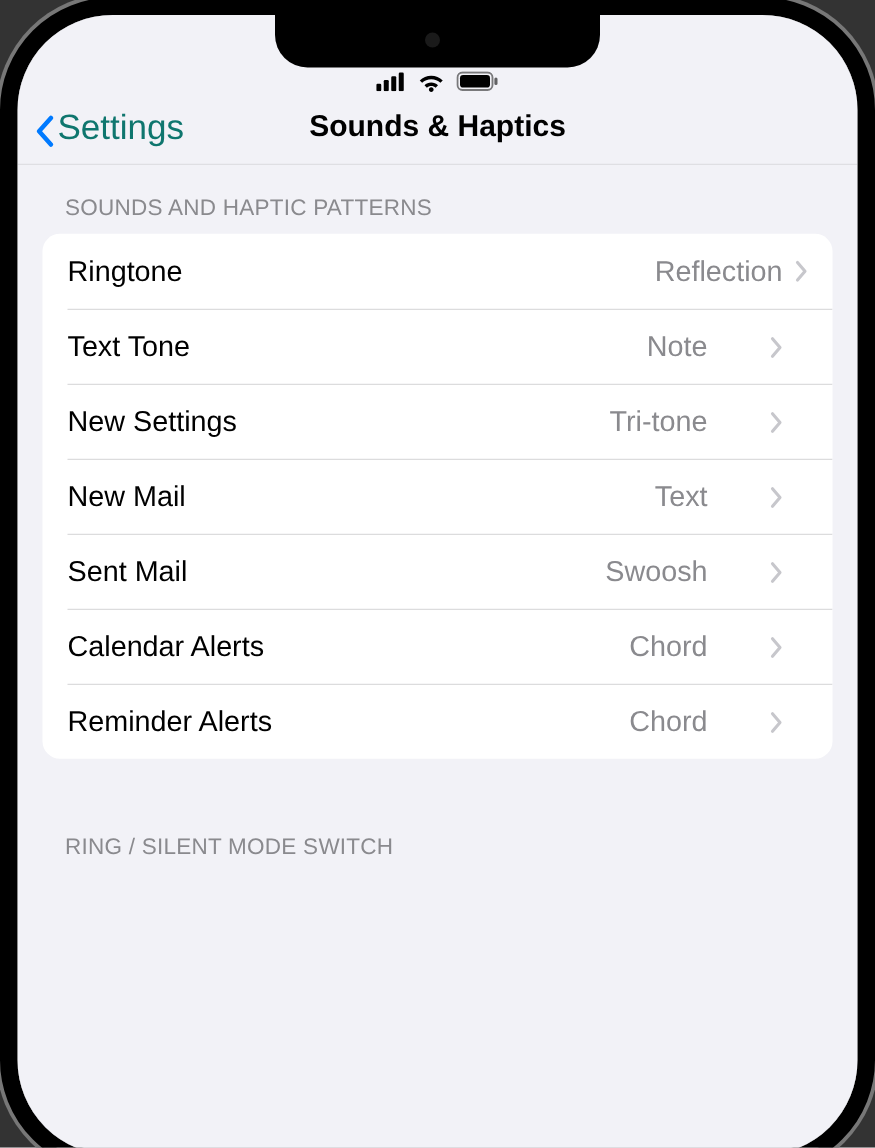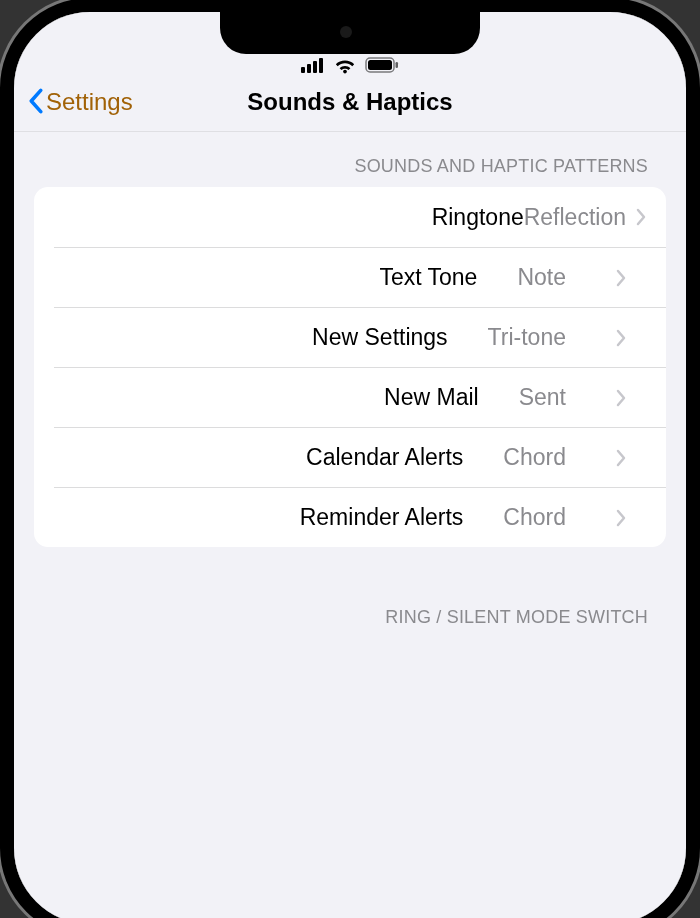--- a/index.html
+++ b/index.html
@@ -65,39 +65,38 @@
     .nav-bar {
       height: 60px;
       display: flex;
       align-items: center;
       padding: 0 10px;
       position: relative;
       border-bottom: 1px solid rgba(0,0,0,0.08);
     }
     .back-btn {
       display: flex;
-      align-items: flex-start;
-      color: #a16207;
-      font-size: 24px;
+      align-items: flex-end;
+      color: #0f766e;
+      font-size: 28px;
       gap: 2px;
       cursor: pointer;
       z-index: 2;
       padding-left: 4px;
     }
     .nav-title {
       position: absolute;
       left: 0; right: 0;
       text-align: center;
       font-size: 24px;
       font-weight: 600;
       color: #000;
     }
     .content {
       padding: 0 20px;
-      text-align: right;
     }
     .section-header {
       font-size: 18px;
       color: #8a8a8e;
       text-transform: uppercase;
       padding: 24px 18px 10px 18px;
       letter-spacing: 0.2px;
     }
     .group {
       background: #fff;
@@ -226,21 +225,30 @@
           <span class="row-label">New Settings</span>
           <span class="row-value">Tri-tone</span>
           <span class="chevron">
               <svg width="10" height="18" viewBox="0 0 10 18">
                 <path d="M2 2 L8 9 L2 16" stroke="#c7c7cc" stroke-width="2.5" fill="none" stroke-linecap="round" stroke-linejoin="round"></path>
               </svg>
             </span>
         </div>
         <div class="row">
           <span class="row-label">New Mail</span>
-          <span class="row-value">Sent</span>
+          <span class="row-value">Text</span>
+          <span class="chevron">
+              <svg width="10" height="18" viewBox="0 0 10 18">
+                <path d="M2 2 L8 9 L2 16" stroke="#c7c7cc" stroke-width="2.5" fill="none" stroke-linecap="round" stroke-linejoin="round"></path>
+              </svg>
+            </span>
+        </div>
+        <div class="row">
+          <span class="row-label">Sent Mail</span>
+          <span class="row-value">Swoosh</span>
           <span class="chevron">
               <svg width="10" height="18" viewBox="0 0 10 18">
                 <path d="M2 2 L8 9 L2 16" stroke="#c7c7cc" stroke-width="2.5" fill="none" stroke-linecap="round" stroke-linejoin="round"></path>
               </svg>
             </span>
         </div>
         <div class="row">
           <span class="row-label">Calendar Alerts</span>
           <span class="row-value">Chord</span>
           <span class="chevron">

